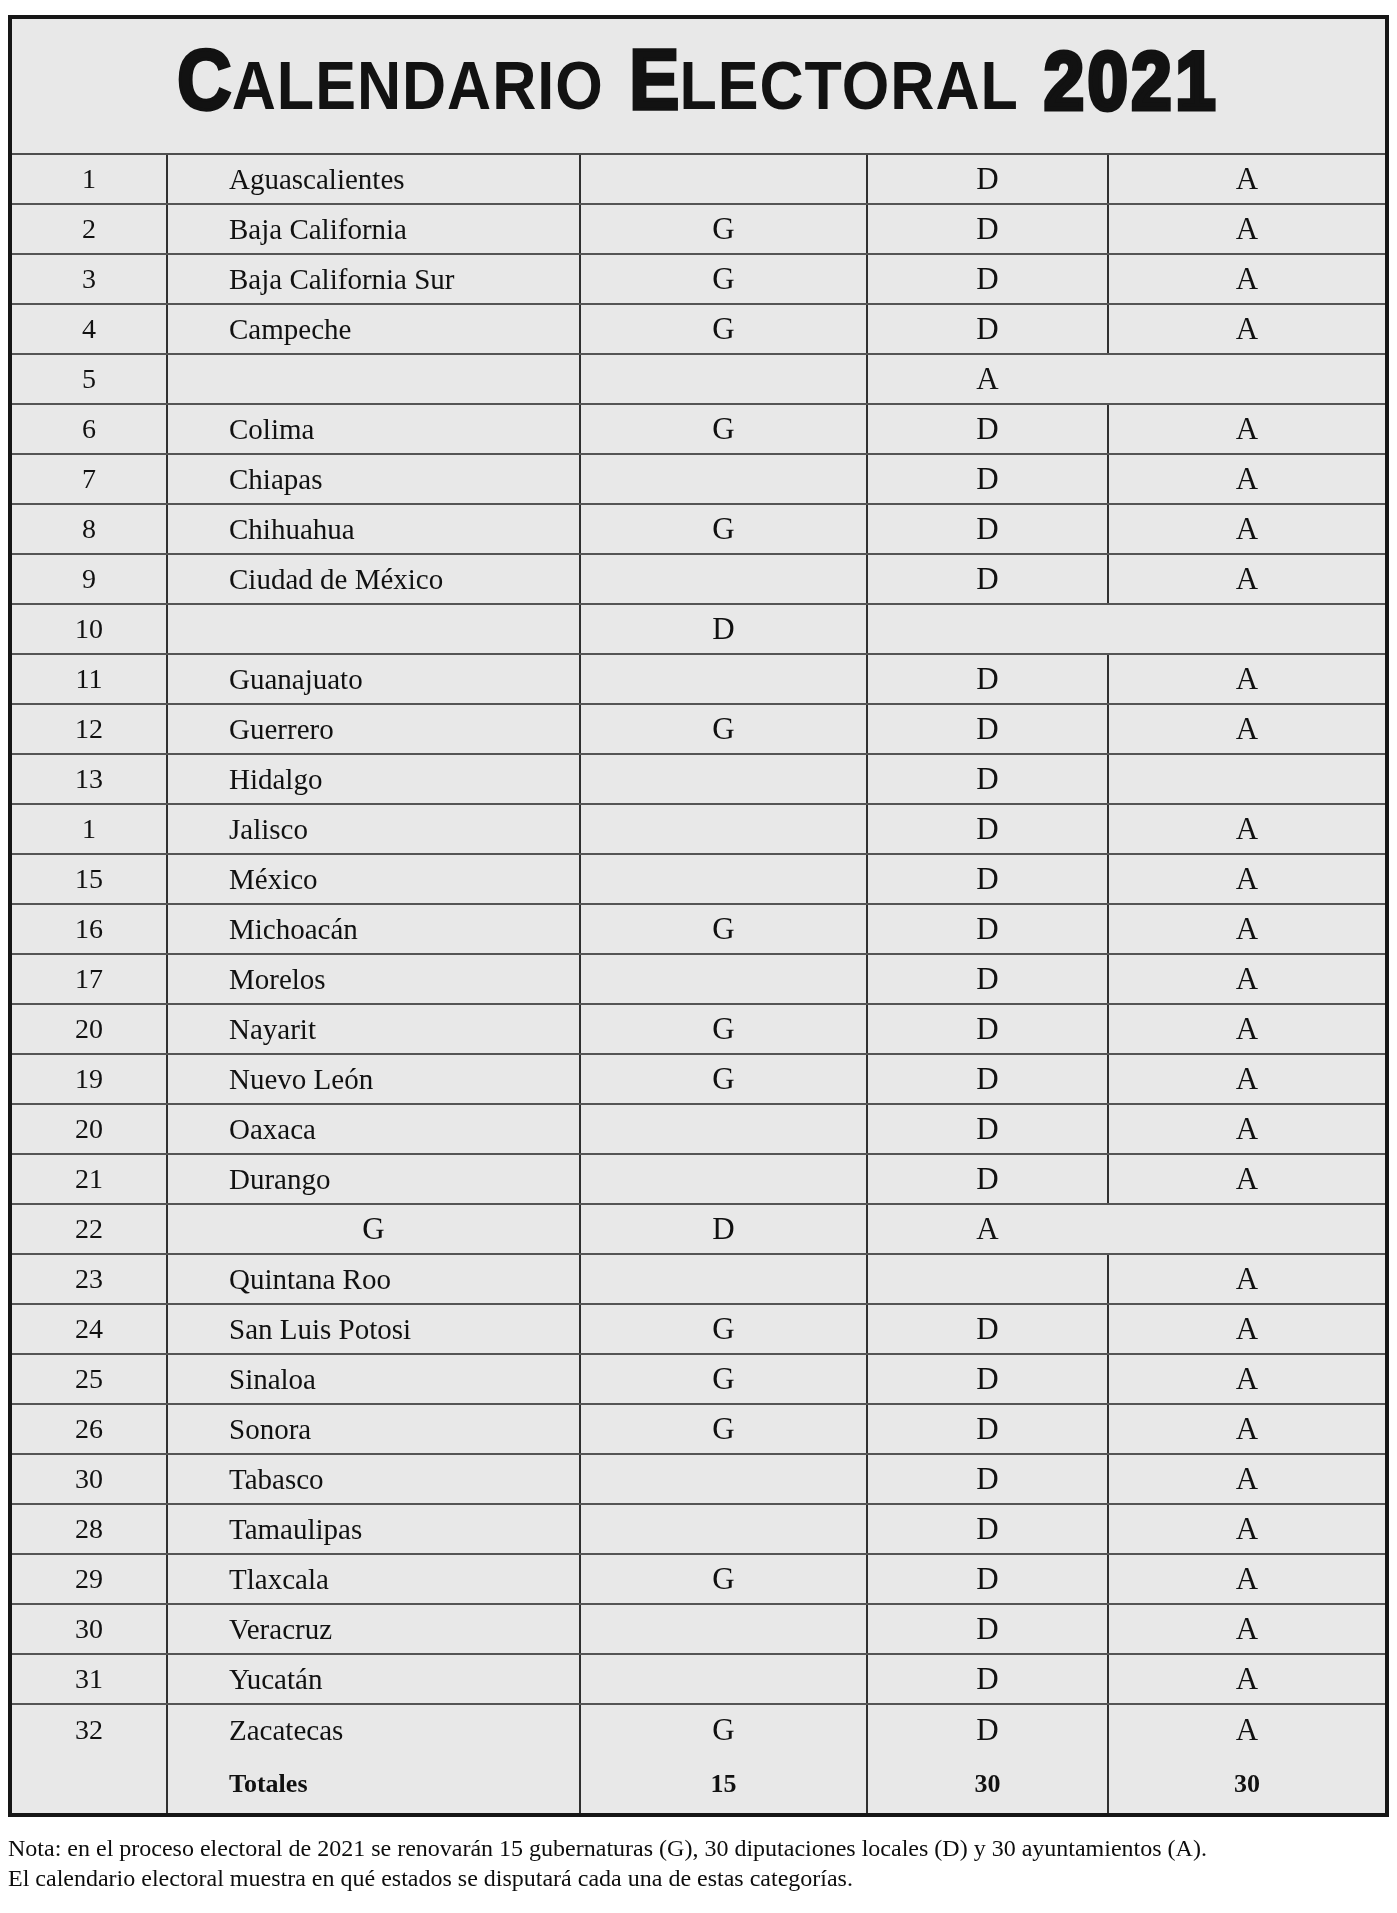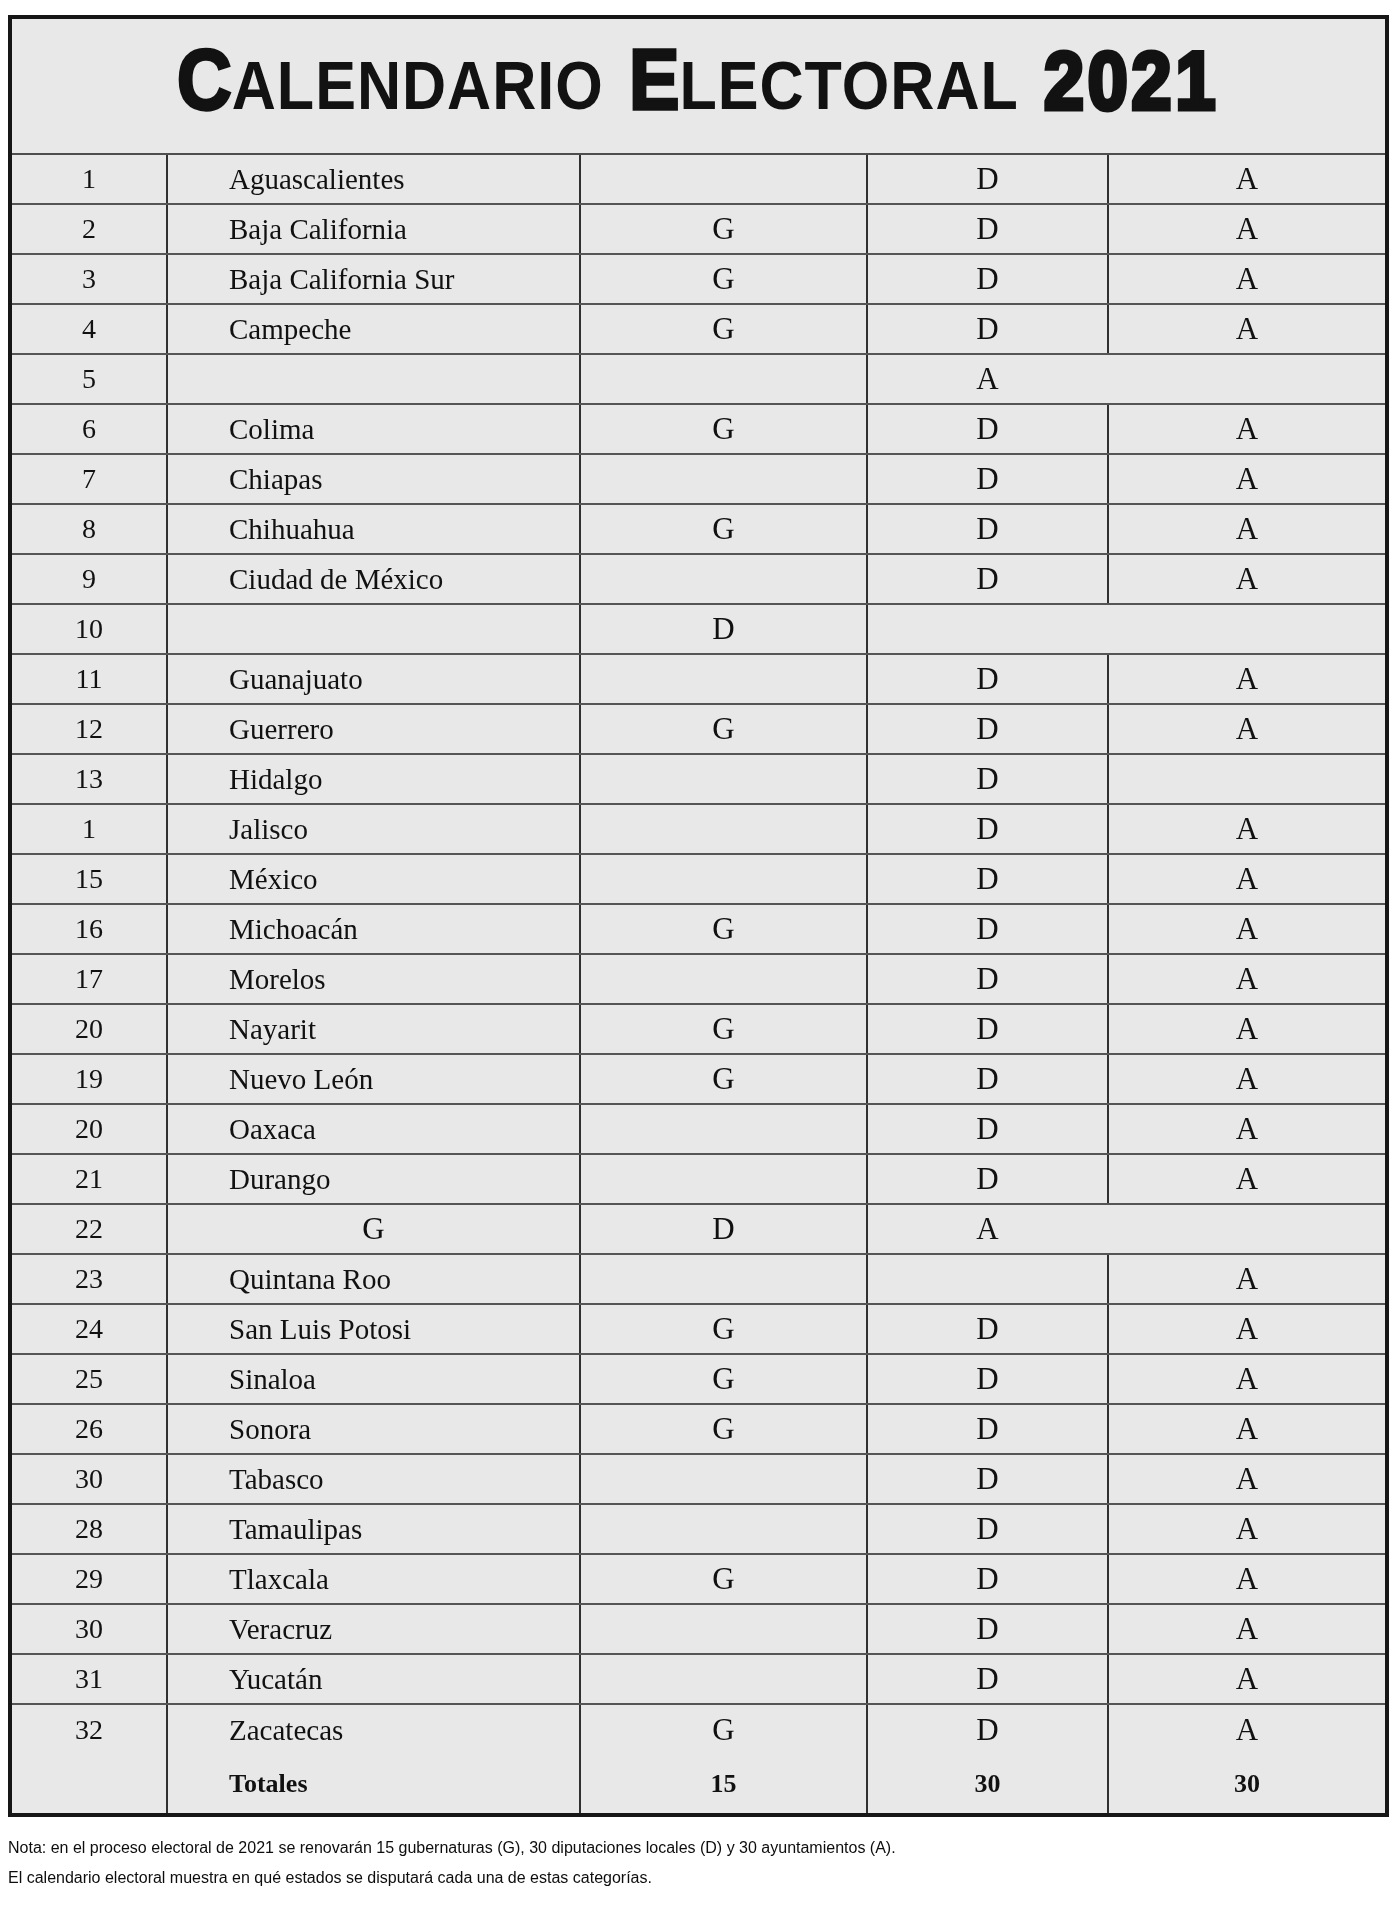--- a/index.html
+++ b/index.html
@@ -93,22 +93,22 @@
   .totals-row {
     height: 58px;
     border-bottom: none;
   }
   .totals-row .cell { font-weight: bold; font-size: 26px; }
   .note {
     position: absolute;
     left: 8px;
     top: 1833px;
     width: 1385px;
-    font-family: Liberation Sans, sans-serif;
-    font-size: 16px;
+    font-family: Liberation Serif, serif;
+    font-size: 24px;
     line-height: 30px;
     color: #0d0d0d;
     letter-spacing: 0px;
   }
 </style>
 </head>
 <body>
 
 <div class="page">
 

